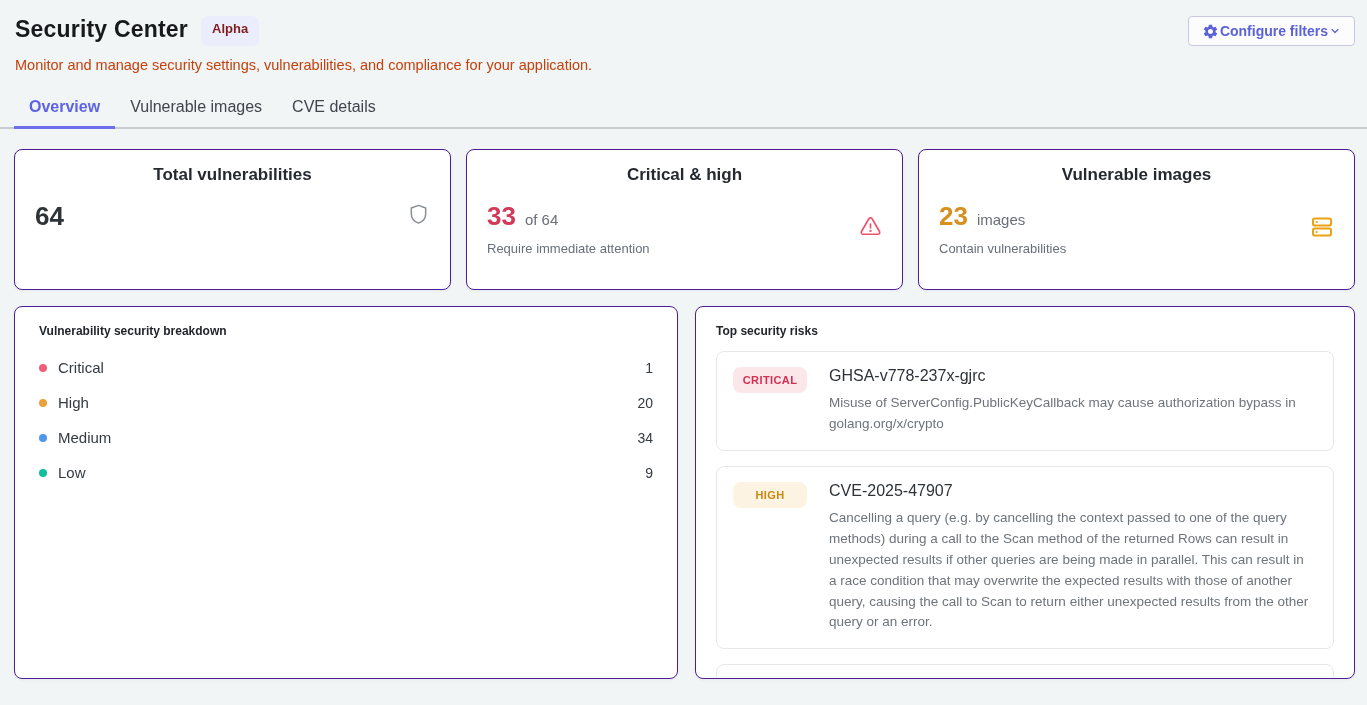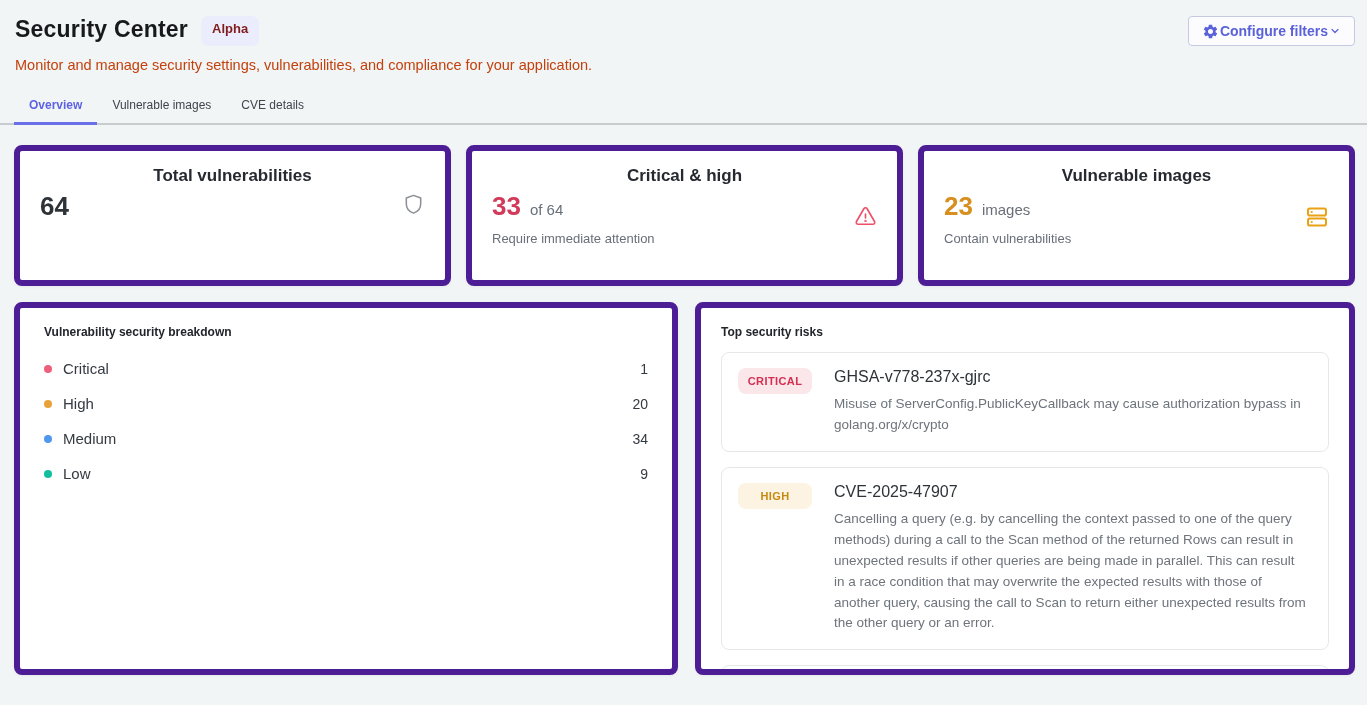--- a/index.html
+++ b/index.html
@@ -23,40 +23,40 @@
     background: #fcfcfe; border: 1px solid #c7c9e2; border-radius: 4px;
     height: 30px; padding: 0 13px; color: #5a61da; font-size: 14px; font-weight: bold;
     cursor: pointer;
   }
   .configure-btn svg { display: block; }
   .subtitle { margin-top: 11px; font-size: 14.5px; color: #c2410c; }
 
   
   .tabs { display: flex; margin-top: 17px; border-bottom: 2px solid #c8cccf; padding-left: 14px; }
   .tab {
-    padding: 8px 15px 11px; font-size: 12px; color: #40454d; cursor: pointer;
+    padding: 8px 15px 11px; font-size: 16px; color: #40454d; cursor: pointer;
     position: relative;
   }
   .tab.active { color: #5d63e3; font-weight: bold; }
   .tab.active::after {
     content: ""; position: absolute; left: 0; right: 0; bottom: -2px; height: 3px;
     background: #6b6fe9;
   }
 
   
   .main { padding: 20px 12px 0 14px; }
   .card {
-    background: #ffffff; border: 6px solid #4c1d95; border-radius: 8px;
+    background: #ffffff; border: 1px solid #4c1d95; border-radius: 8px;
     box-shadow: 0 1px 3px rgba(40,50,60,0.06);
   }
 
   .stat-row { display: grid; grid-template-columns: 1fr 1fr 1fr; gap: 15px; }
   .stat-card { height: 141px; padding: 15px 20px; }
   .stat-title { text-align: center; font-size: 17px; font-weight: bold; color: #262a30; }
-  .stat-body { margin-top: 5px; display: flex; justify-content: space-between; align-items: center; }
+  .stat-body { margin-top: 16px; display: flex; justify-content: space-between; align-items: center; }
   .stat-left { display: flex; flex-direction: column; }
   .stat-number-row { display: flex; align-items: baseline; gap: 9px; }
   .stat-number { font-size: 26px; font-weight: bold; color: #2e3338; }
   .stat-number.red { color: #d23a59; }
   .stat-number.amber { color: #d78f1f; }
   .stat-suffix { font-size: 15px; color: #686f79; }
   .stat-caption { margin-top: 9px; font-size: 13px; color: #686f79; }
   .stat-icon { flex: 0 0 auto; }
 
   

